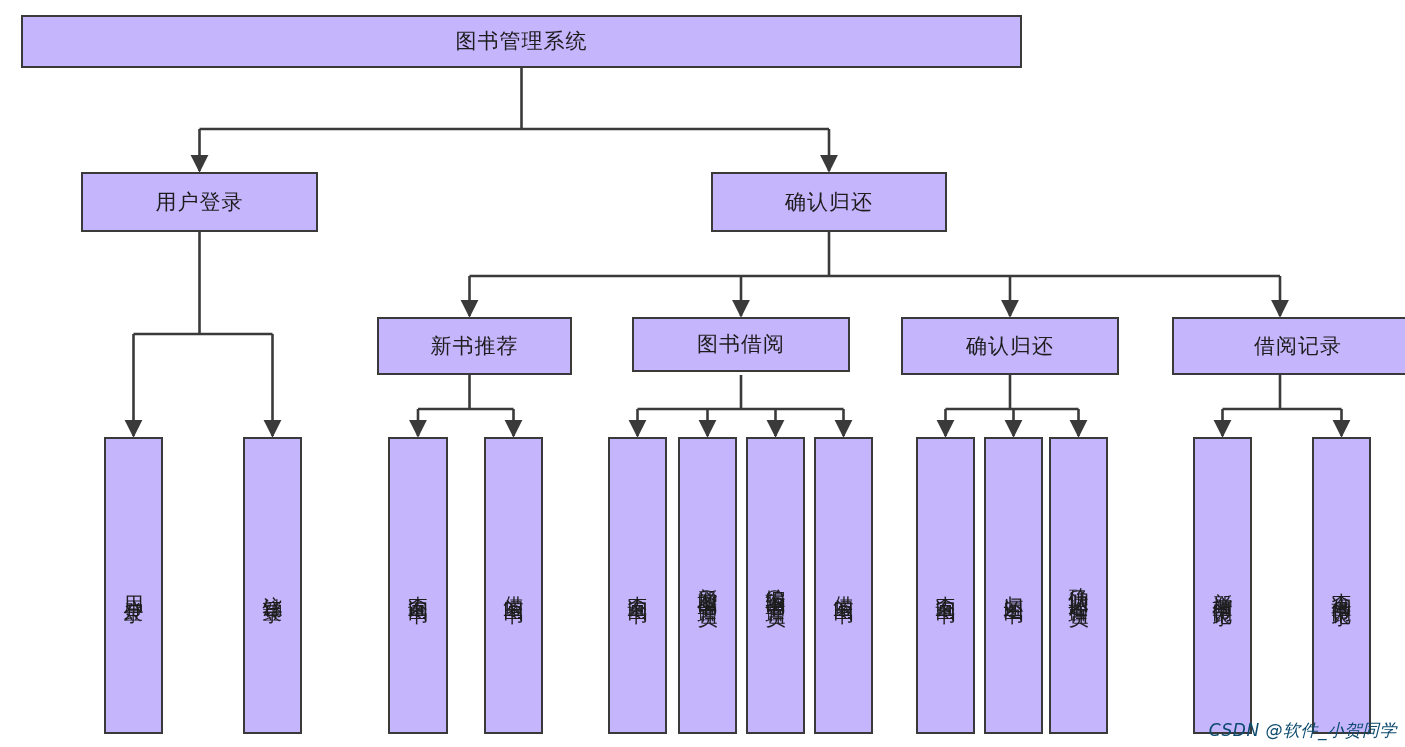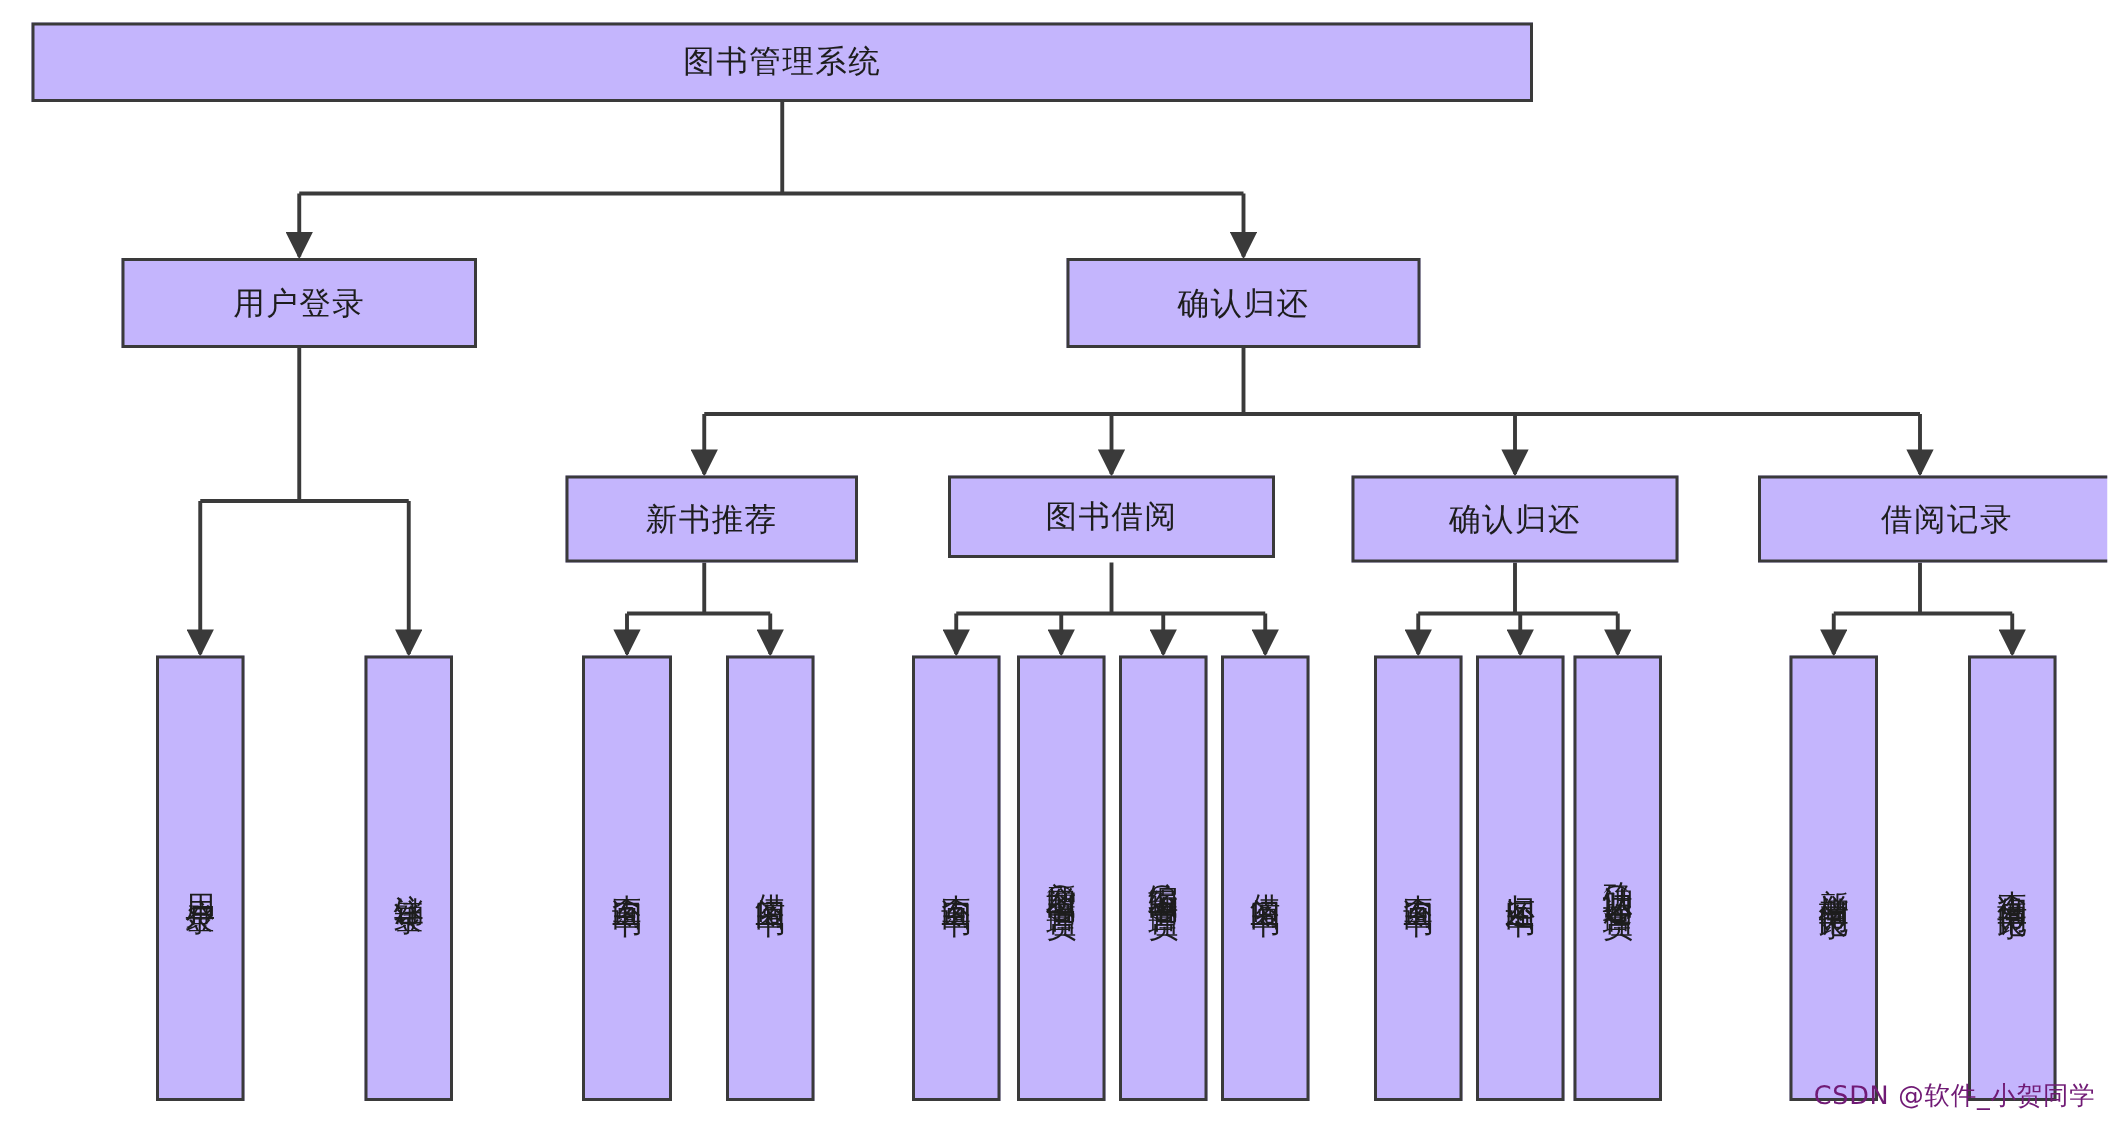--- a/index.html
+++ b/index.html
@@ -52,24 +52,25 @@
     text-orientation: upright;
     line-height: 1.05;
     letter-spacing: 3px;
     white-space: nowrap;
   }
   #watermark {
     position: absolute;
     right: 8px;
     bottom: 5px;
     font-size: 17px;
-    color: #701a75;
+    color: #0c4a6e;
     white-space: nowrap;
     letter-spacing: 0.5px;
     pointer-events: none;
+    font-style: italic;
   }
 </style>
 </head>
 <body>
 
 <div id="canvas">
   <svg id="wires" viewBox="0 0 1405 747" xmlns="http://www.w3.org/2000/svg">
     <defs>
       <marker id="arrow" viewBox="0 0 10 10" refX="9" refY="5" markerWidth="7" markerHeight="7" orient="auto-start-reverse">
         <path d="M 0 0 L 10 5 L 0 10 z" fill="#3a3a3a"></path>

